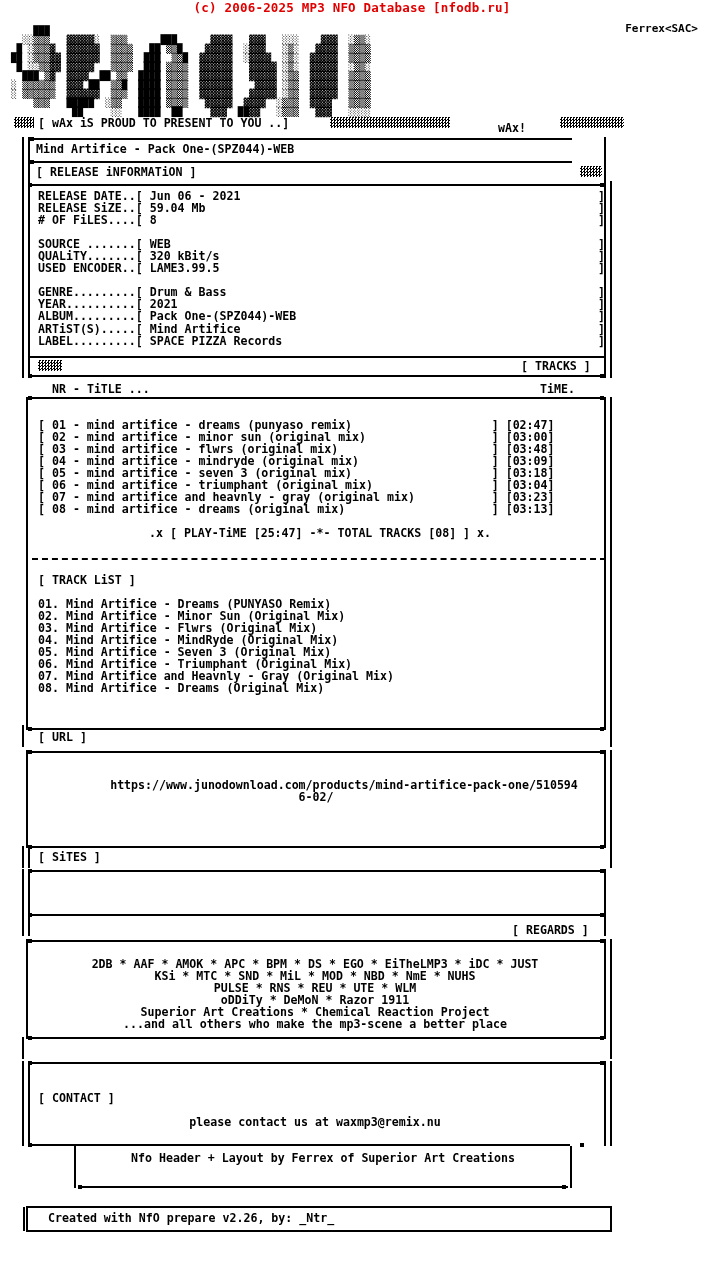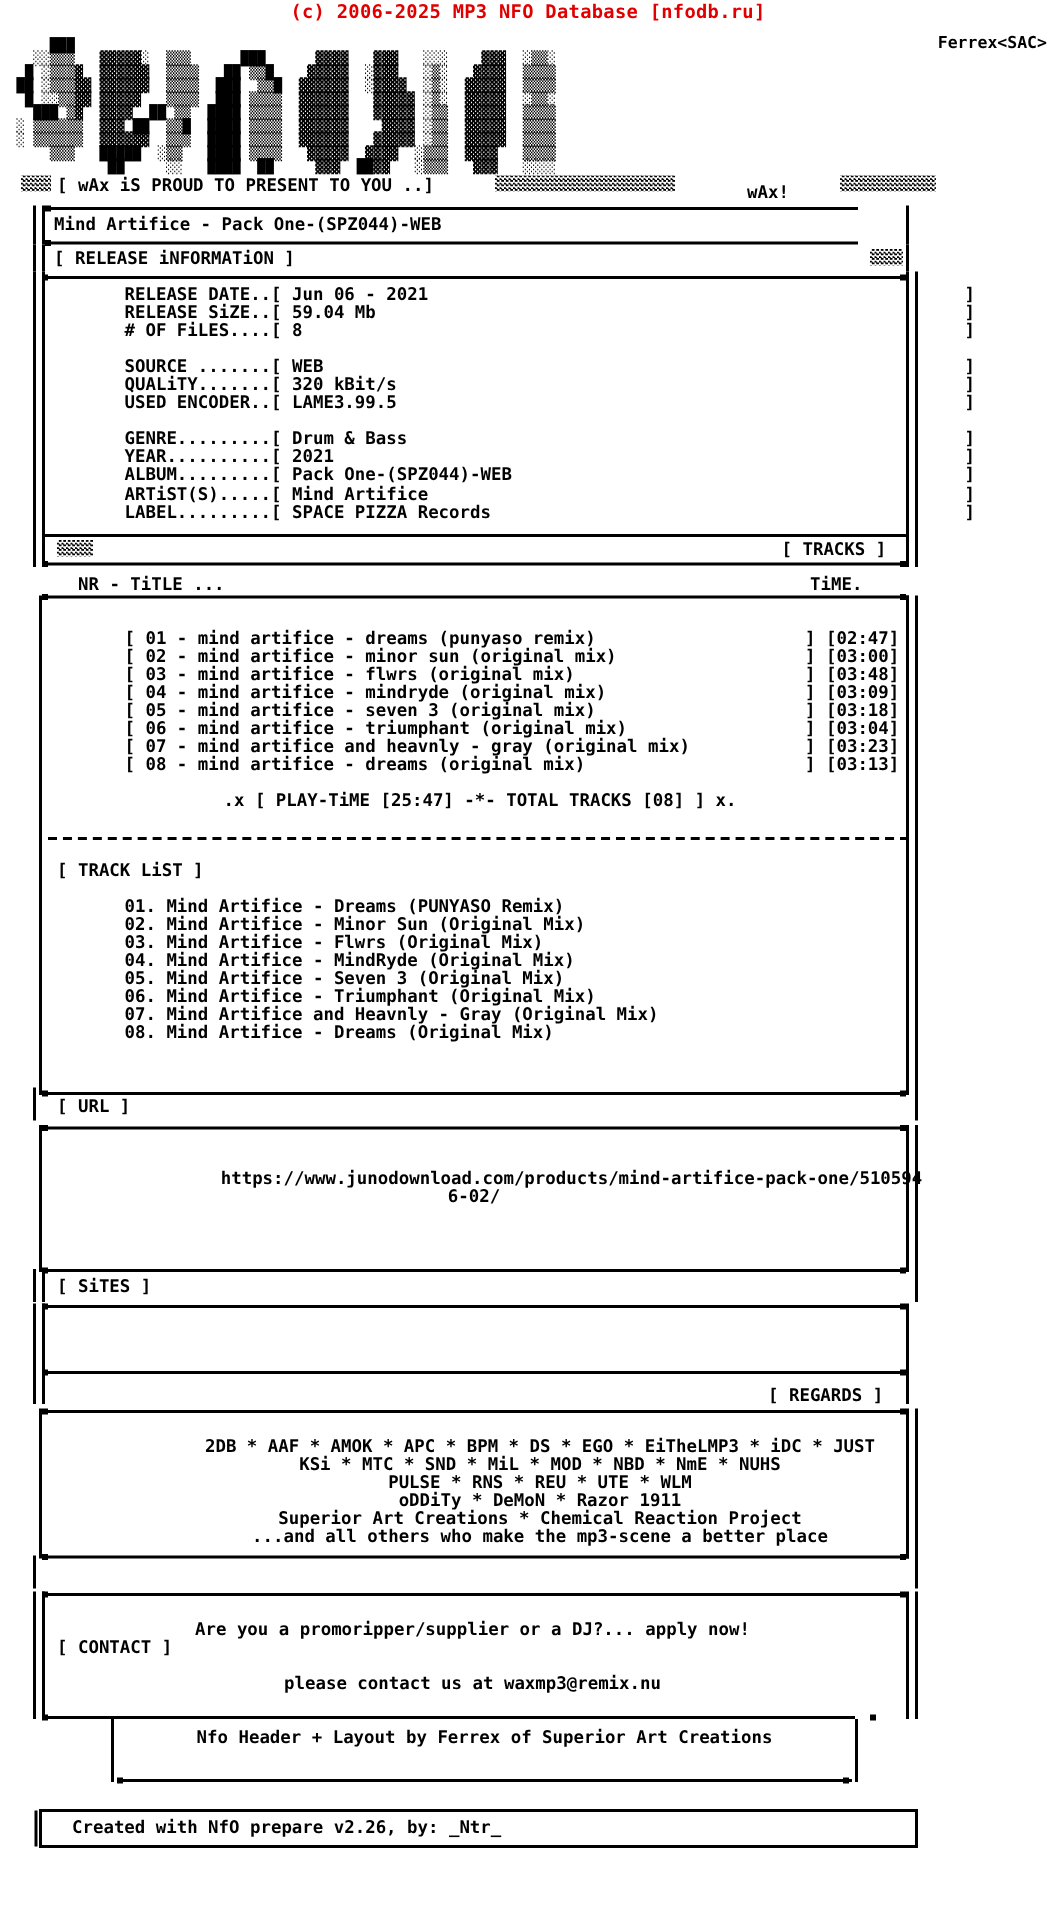--- a/index.html
+++ b/index.html
@@ -53,21 +53,21 @@
     position: absolute;
     top: 22px;
     right: 6px;
     font-size: 11px;
     line-height: 13px;
     white-space: pre;
     font-weight: bold;
   }
 
   .block-body { position: absolute; white-space: pre; font-size: 11.6px;
-                line-height: 12.05px; font-weight: bold; margin-left: 45px; }
+                line-height: 12.05px; font-weight: bold; }
 
   
   .frame {
     position: absolute;
     border: 2px solid #000;
     box-sizing: border-box;
   }
   .frame.double::before {
     content: "";
     position: absolute;
@@ -237,21 +237,21 @@
   <div class="vr" style="left:22px; top:725px; height:22px;"></div>
   <div class="vr" style="left:610px; top:725px; height:22px;"></div>
   <div class="label" style="left:38px; top:731px;">[ URL ]</div>
 
   <div class="hr" style="left:30px; top:751px; width:576px;"></div>
   <div class="tick" style="left:28px; top:750px;"></div>
   <div class="tick" style="left:600px; top:750px;"></div>
   <div class="vr" style="left:26px; top:750px; height:98px;"></div>
   <div class="vr" style="left:604px; top:750px; height:98px;"></div>
   <div class="vr" style="left:610px; top:750px; height:98px;"></div>
-  <div class="label center" style="left:26px; top:779px; width:636px;padding-left:37px;">https://www.junodownload.com/products/mind-artifice-pack-one/510594</div>
+  <div class="label center" style="left:26px; top:779px; width:636px;">https://www.junodownload.com/products/mind-artifice-pack-one/510594</div>
   <div class="label center" style="left:26px; top:791px; width:580px;">6-02/</div>
   <div class="hr" style="left:30px; top:846px; width:576px;"></div>
   <div class="tick" style="left:28px; top:845px;"></div>
   <div class="tick" style="left:600px; top:845px;"></div>
 
   <div class="label" style="left:38px; top:851px;">[ SiTES ]</div>
   <div class="vr" style="left:22px; top:846px; height:22px;"></div>
   <div class="vr" style="left:28px; top:846px; height:22px;"></div>
   <div class="vr" style="left:610px; top:846px; height:22px;"></div>
 
@@ -290,21 +290,20 @@
   <div class="vr" style="left:610px; top:1037px; height:22px;"></div>
   <div class="label" style="left:38px; top:1092px;">[ CONTACT ]</div>
 
   <div class="hr" style="left:30px; top:1062px; width:576px;"></div>
   <div class="tick" style="left:28px; top:1061px;"></div>
   <div class="tick" style="left:600px; top:1061px;"></div>
   <div class="vr" style="left:22px; top:1061px; height:85px;"></div>
   <div class="vr" style="left:28px; top:1061px; height:85px;"></div>
   <div class="vr" style="left:604px; top:1061px; height:85px;"></div>
   <div class="vr" style="left:610px; top:1061px; height:85px;"></div>
-  <div class="label center" style="left:26px; top:1080px; width:578px;">Are you a promoripper/supplier or a DJ?... apply now!</div>
   <div class="label center" style="left:26px; top:1116px; width:578px;">please contact us at waxmp3@remix.nu</div>
   <div class="hr" style="left:30px; top:1144px; width:540px;"></div>
   <div class="tick" style="left:28px; top:1143px;"></div>
   <div class="tick" style="left:580px; top:1143px;"></div>
 
   <div class="vr" style="left:74px; top:1146px; height:42px;"></div>
   <div class="vr" style="left:570px; top:1146px; height:42px;"></div>
   <div class="label center" style="left:74px; top:1152px; width:498px;">Nfo Header + Layout by Ferrex of Superior Art Creations</div>
   <div class="hr" style="left:80px; top:1186px; width:488px;"></div>
   <div class="tick" style="left:78px; top:1185px;"></div>

